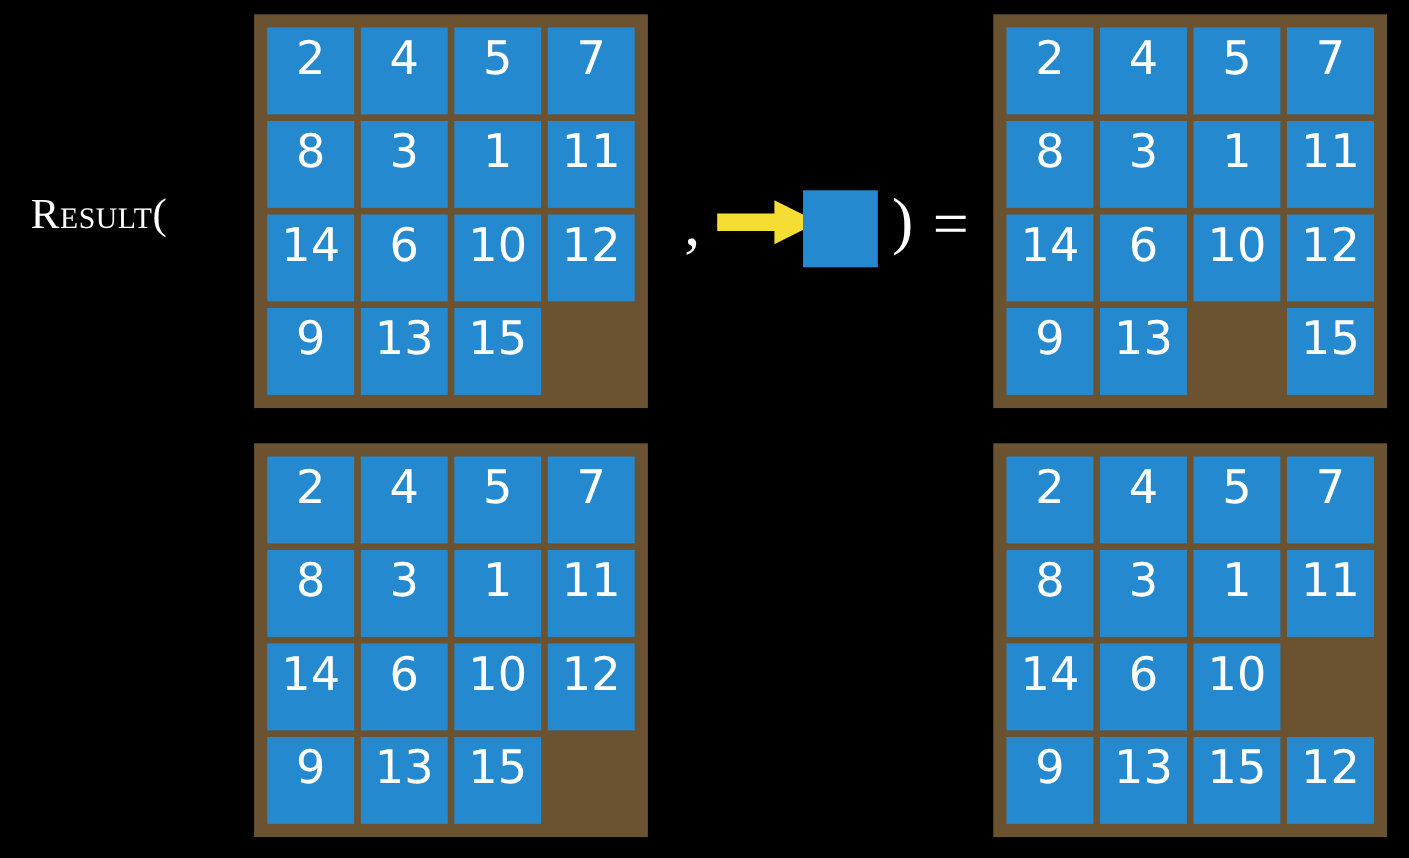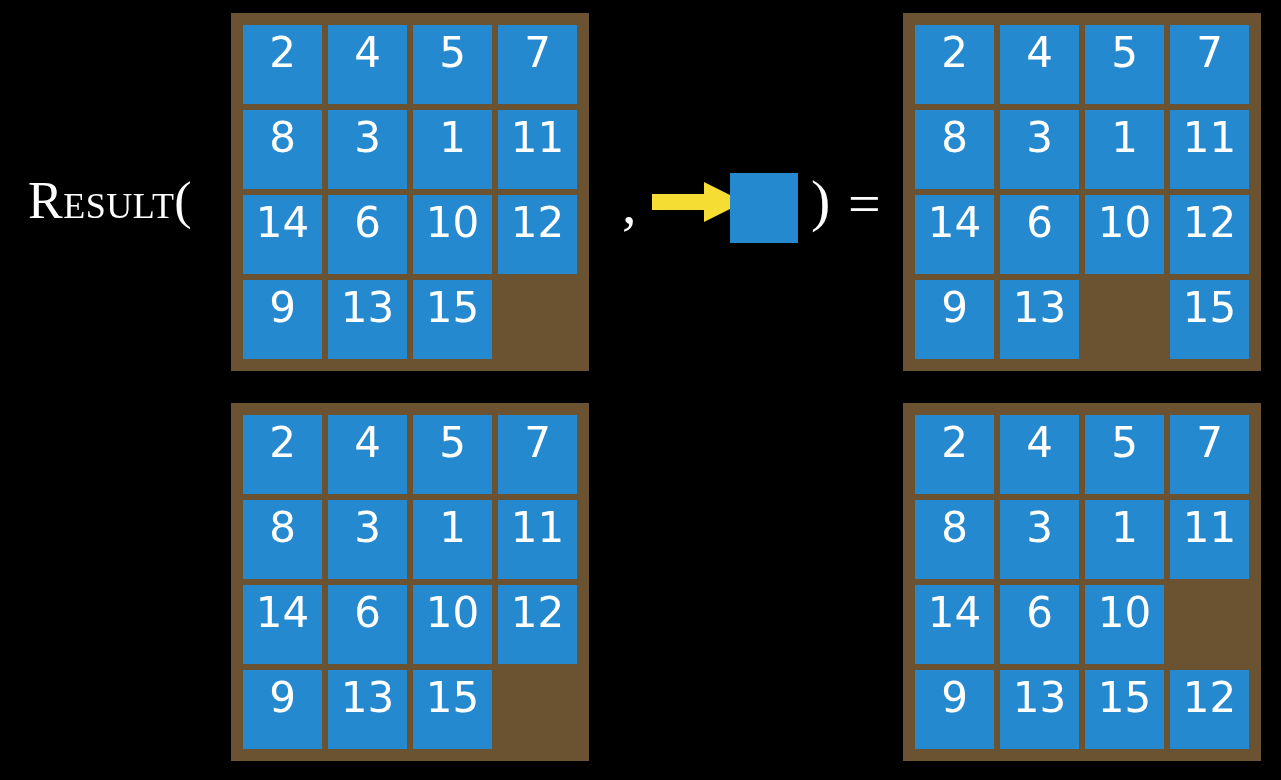--- a/index.html
+++ b/index.html
@@ -26,21 +26,21 @@
   #row-1 { top: 392px; height: 388px; }
 
   
   .result-label {
     position: absolute;
     left: 28px;
     color: #ffffff;
     font-family: "Liberation Serif", serif;
     font-variant: small-caps;
     font-weight: 400;
-    font-size: 52px;
+    font-size: 39px;
     line-height: 1;
     letter-spacing: 0.5px;
     white-space: nowrap;
     user-select: none;
   }
   #row-0 .result-label { top: 175px; }
 
   
   .board {
     position: absolute;

